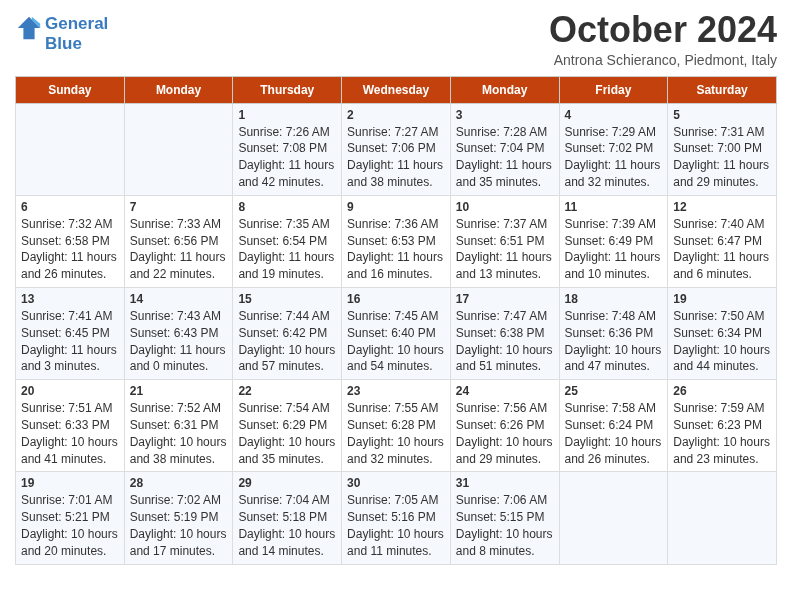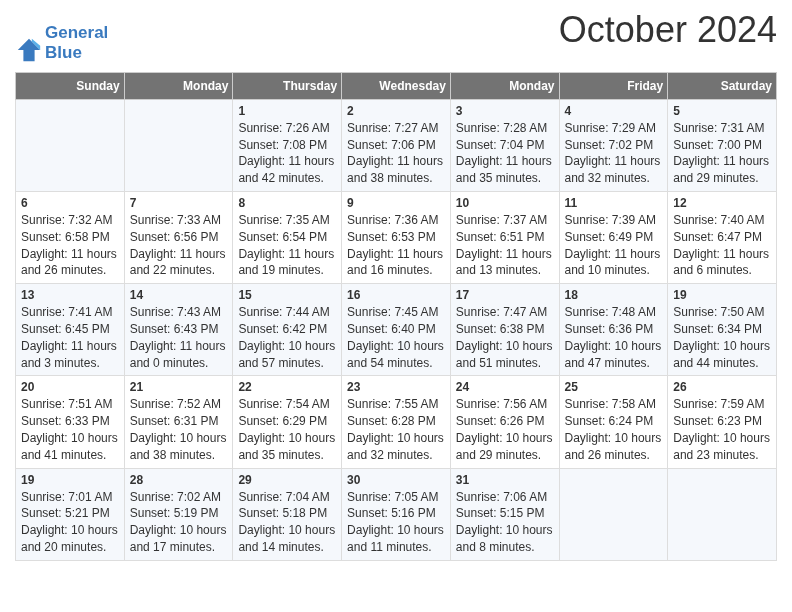--- a/index.html
+++ b/index.html
@@ -14,54 +14,54 @@
       padding: 10px 15px 15px 15px;
     }
     .header {
       display: flex;
       align-items: flex-start;
       justify-content: space-between;
       margin-bottom: 8px;
     }
     .logo {
       display: flex;
-      align-items: flex-end;
-      margin-top: 13px;
+      align-items: flex-start;
+      margin-top: 4px;
     }
     .logo-icon {
       width: 28px;
       height: 28px;
       margin-right: 2px;
     }
     .title-block {
       text-align: right;
     }
     .month-title {
       font-size: 36px;
-      font-weight: normal;
+      font-weight: bold;
       color: #333;
       line-height: 1.1;
     }
     .subtitle {
       font-size: 14px;
       color: #555;
       margin-top: 2px;
     }
     table {
       width: 100%;
       border-collapse: collapse;
       table-layout: fixed;
     }
     thead tr th {
-      background-color: #737373;
+      background-color: #c2410c;
       color: #fff;
       font-size: 12px;
       font-weight: bold;
       padding: 6px 4px;
-      text-align: right;
+      text-align: center;
       border: 1px solid #ccc;
     }
     tbody tr td {
       vertical-align: top;
       padding: 4px 5px;
       font-size: 10.5px;
       color: #333;
       border: 1px solid #ddd;
       height: 80px;
     }
@@ -99,20 +99,21 @@
       </svg>
       <div>
         <div style="font-size:17px;font-weight:bold;color:#333;line-height:1.2;">
           <span style="color:#3a7abf;">General</span>
         </div>
         <div style="font-size:17px;font-weight:bold;color:#3a7abf;line-height:1.2;">Blue</div>
       </div>
     </div>
     <div class="title-block">
       <div class="month-title">October 2024</div>
+      <div class="subtitle">Antrona Schieranco, Piedmont, Italy</div>
     </div>
   </div>
 
   <table>
     <thead>
       <tr>
         <th>Sunday</th>
         <th>Monday</th>
         <th>Thursday</th>
         <th>Wednesday</th>

